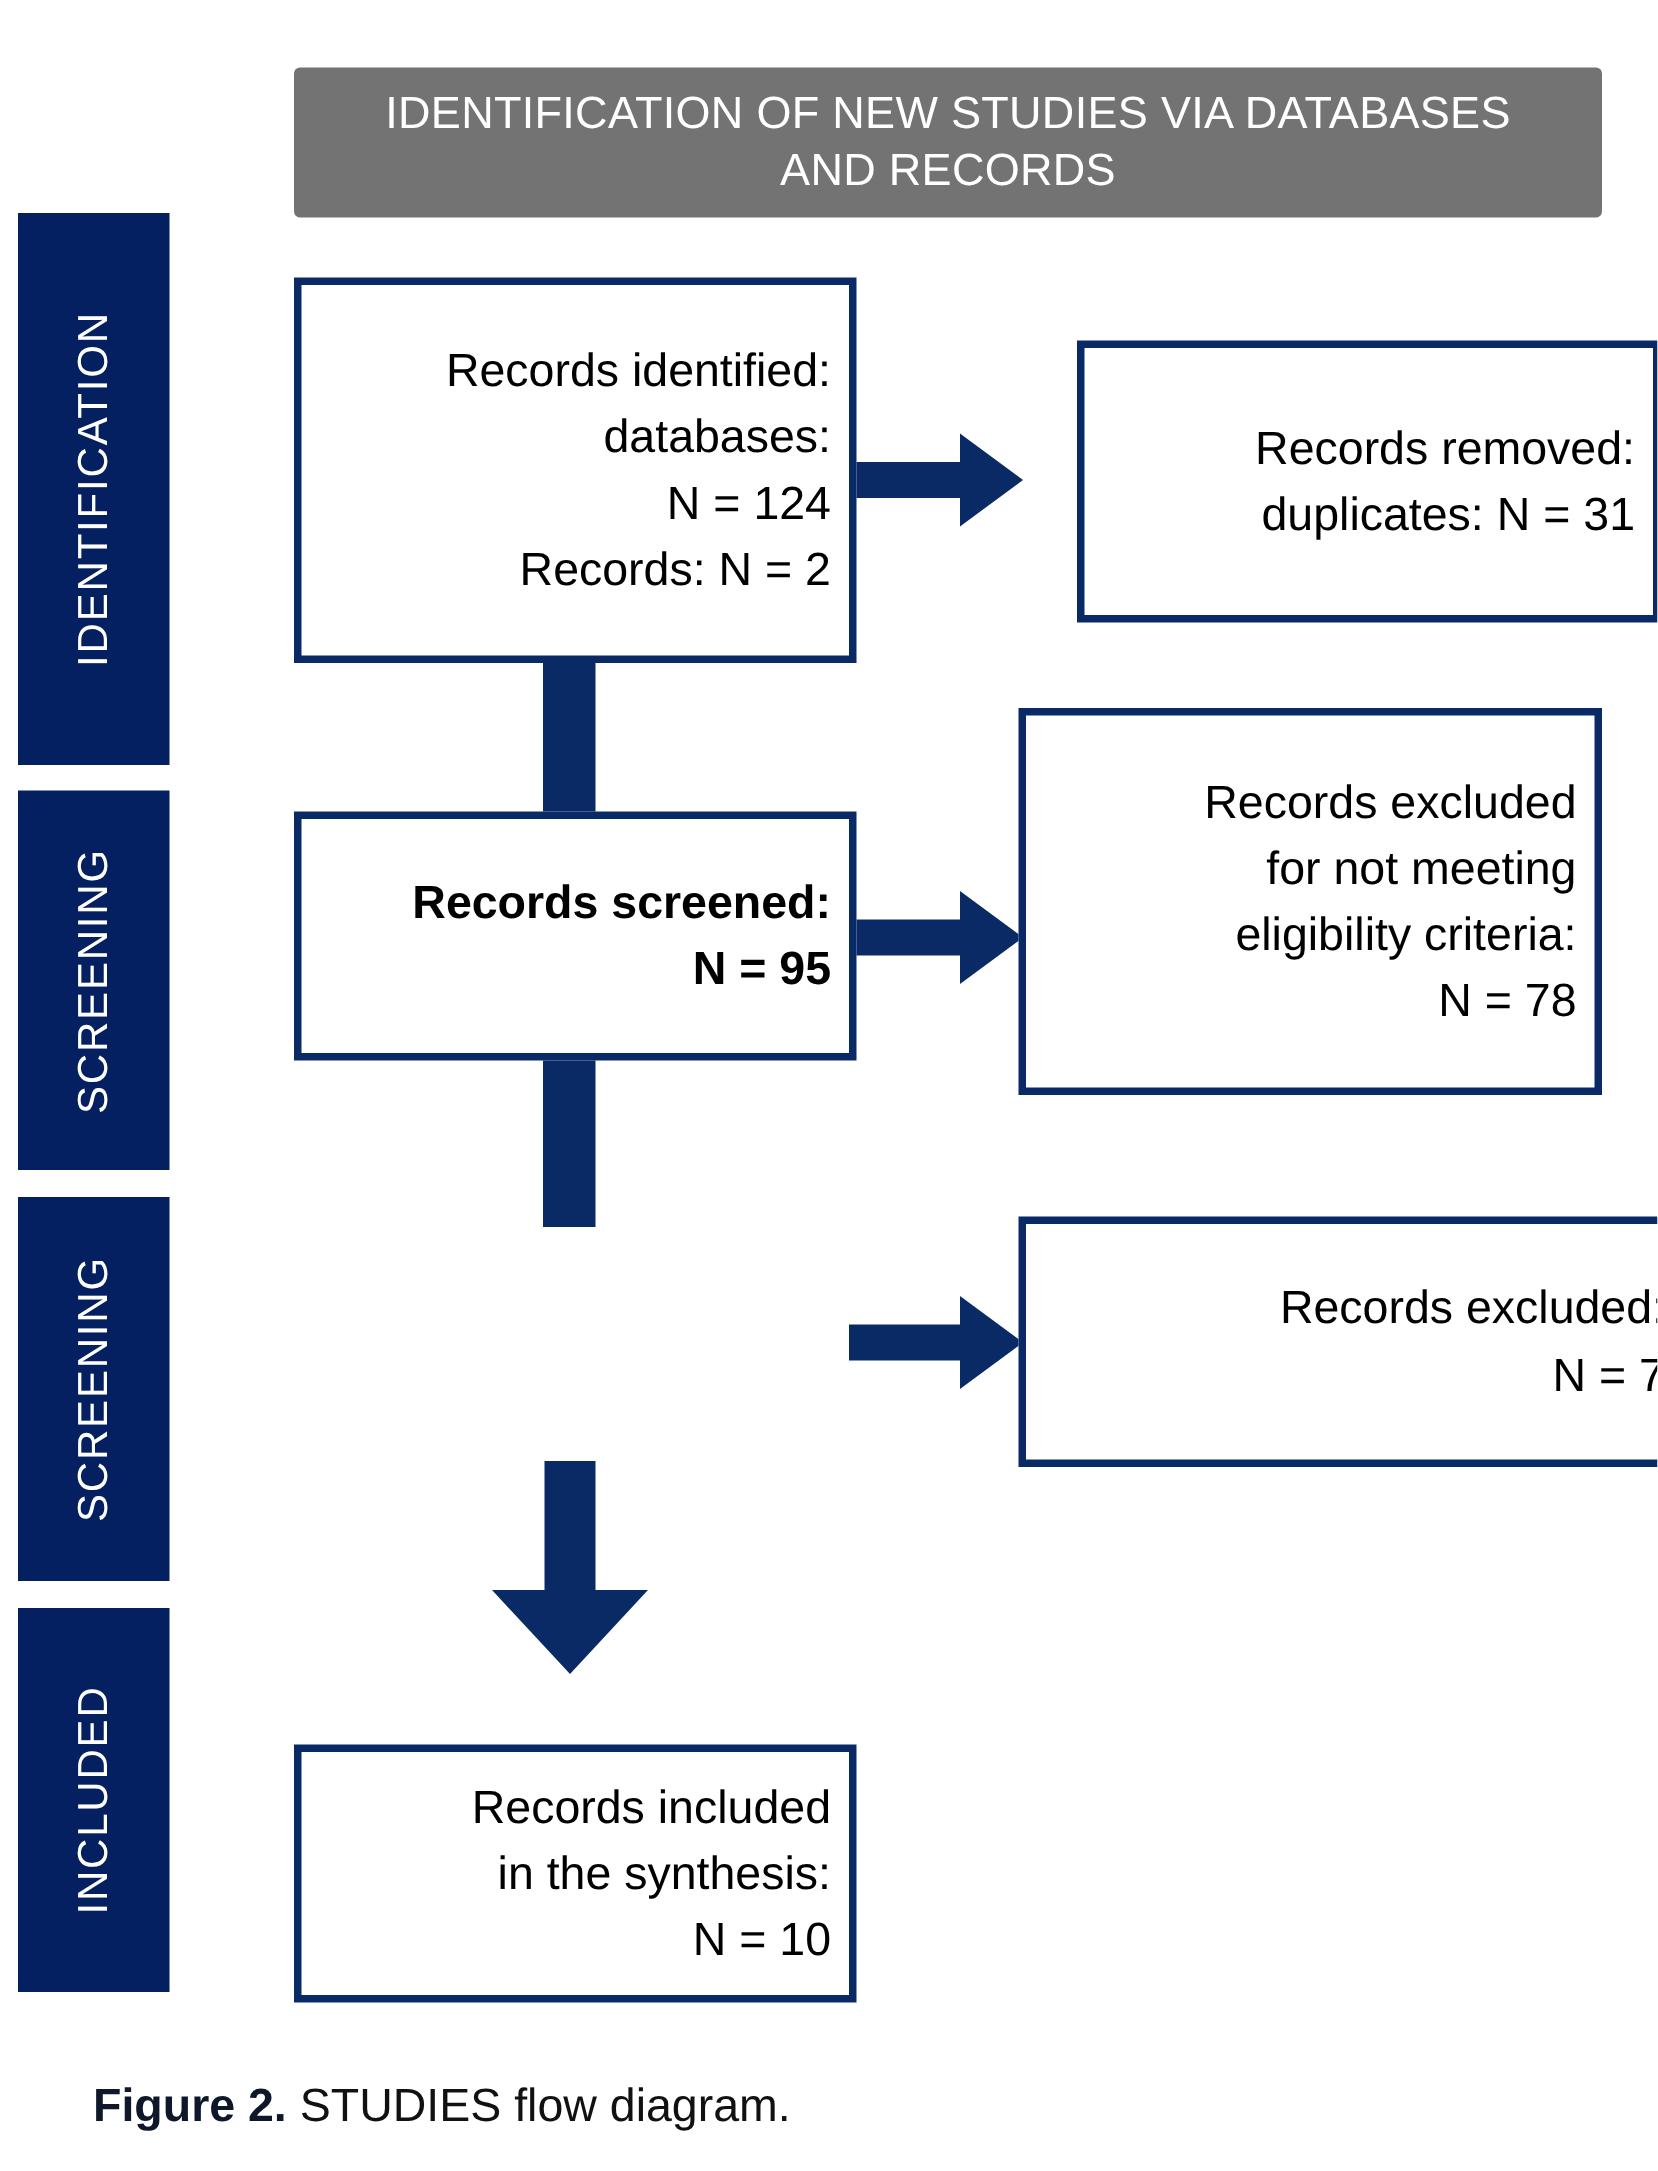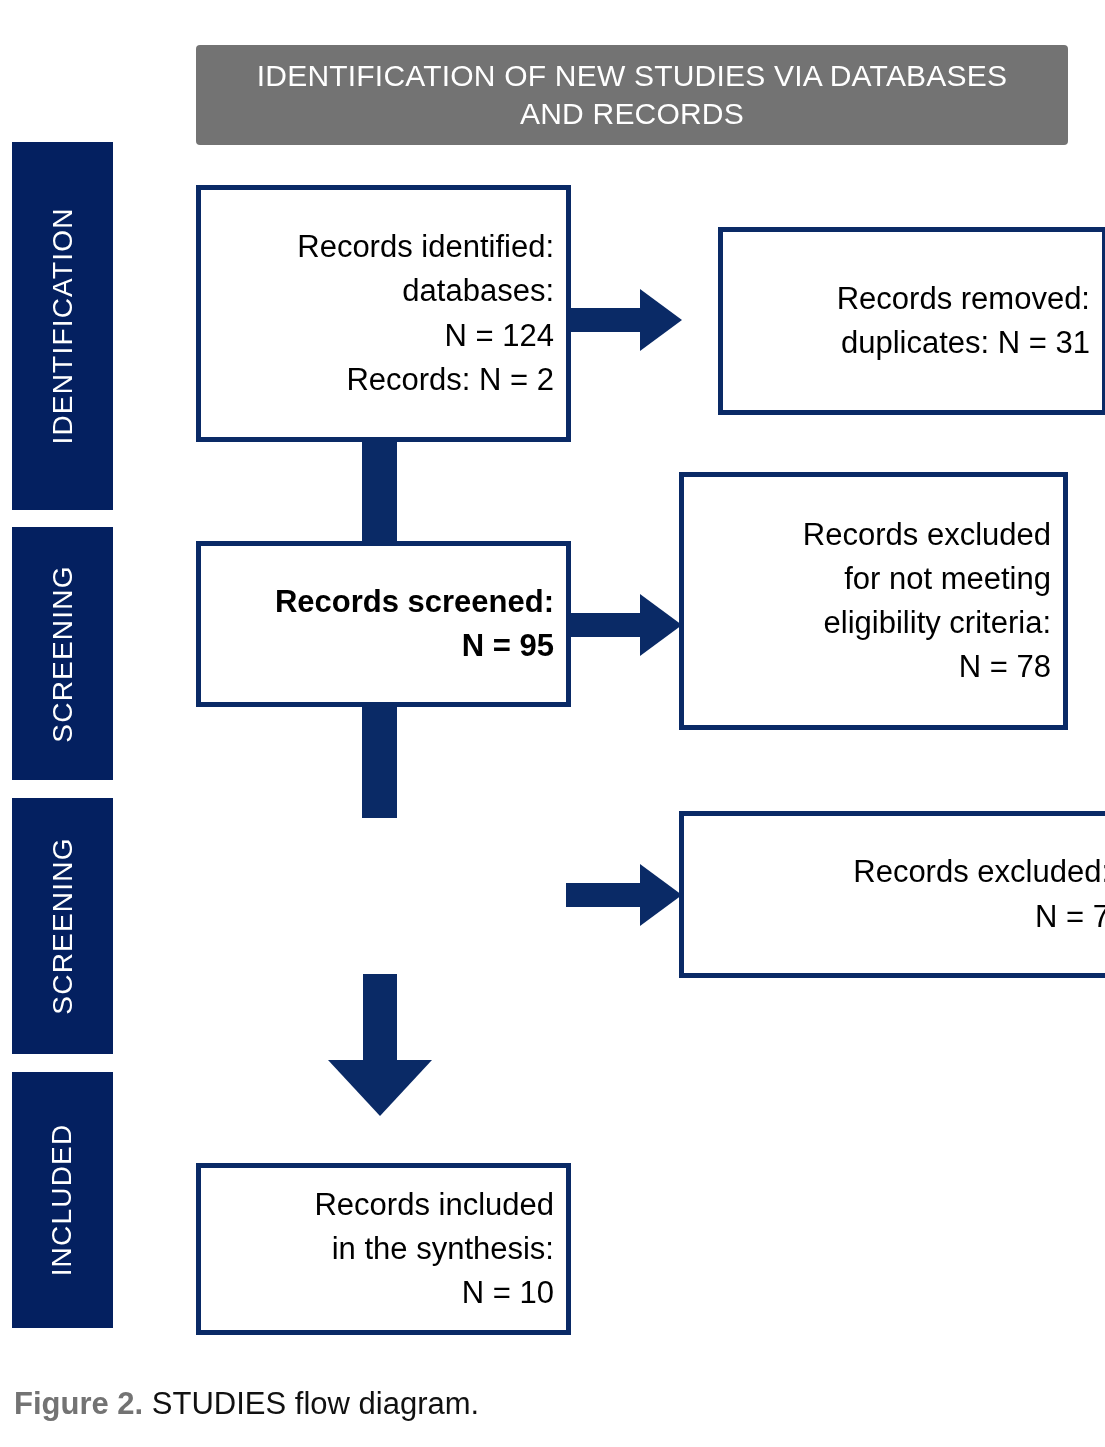--- a/index.html
+++ b/index.html
@@ -136,22 +136,23 @@
   
   .caption {
     position: absolute;
     left: 14px;
     top: 1386px;
     font-size: 31px;
     color: #111111;
     white-space: nowrap;
   }
   .caption .fig-label {
-    color: #737373;
+    color: #0f172a;
     font-weight: bold;
+    margin-left: 48px;
   }
 </style>
 </head>
 <body>
 
 <div id="page">
 
   <div class="title-banner">
     <span>IDENTIFICATION OF NEW STUDIES VIA DATABASES AND RECORDS</span>
   </div>

